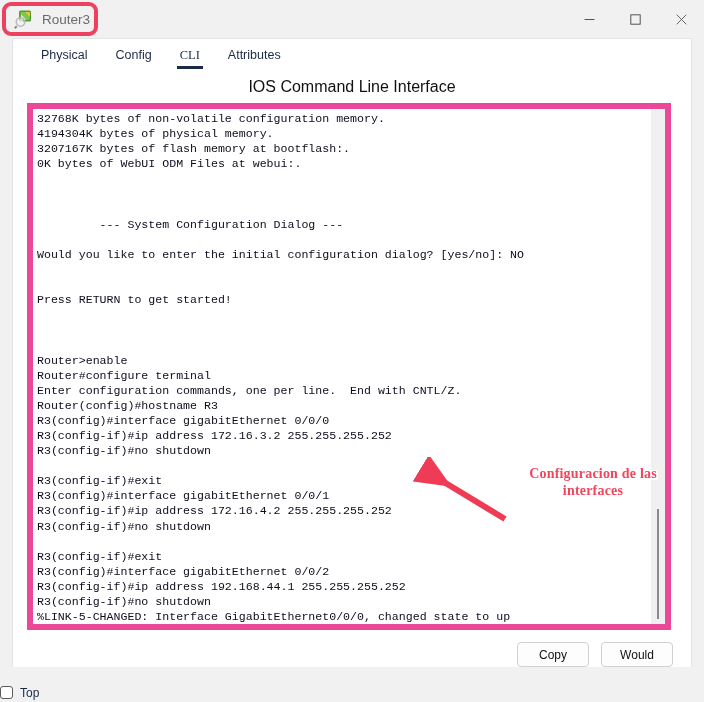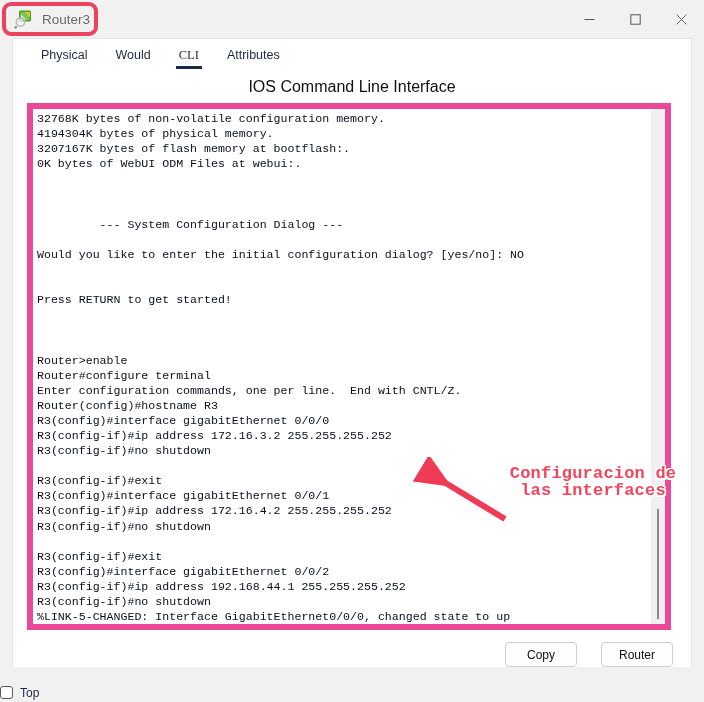--- a/index.html
+++ b/index.html
@@ -168,21 +168,21 @@
     width: 2px;
     top: 400px;
     height: 110px;
     background: #8a8a8a;
   }
 
   
   #btnrow {
     display: flex;
     justify-content: flex-end;
-    gap: 24px;
+    gap: 12px;
     padding: 12px 18px 0 16px;
   }
   .pbtn {
     width: 70px;
     height: 23px;
     background: #fdfdfd;
     border: 1px solid #d0d0d0;
     border-radius: 4px;
     font-size: 12px;
     color: #111;
@@ -224,22 +224,22 @@
     width: 270px;
     height: 80px;
     pointer-events: none;
   }
   #anno-text {
     position: absolute;
     left: 92px;
     top: 8px;
     width: 176px;
     text-align: center;
-    font-family: Liberation Mono, monospace;
-    font-size: 17px;
+    font-family: Liberation Serif, serif;
+    font-size: 14px;
     font-weight: bold;
     line-height: 17px;
     color: #f4455c;
     letter-spacing: 0.2px;
     text-shadow:
       -1.5px -1.5px 0 #fff,  1.5px -1.5px 0 #fff,
       -1.5px  1.5px 0 #fff,  1.5px  1.5px 0 #fff,
       -1.5px 0 0 #fff, 1.5px 0 0 #fff,
       0 -1.5px 0 #fff, 0 1.5px 0 #fff;
   }
@@ -284,37 +284,37 @@
       </div>
     </div>
 
     <div id="title-highlight"></div>
   </div>
 
   <div id="panel">
 
     <div id="tabs">
       <div class="tab">Physical</div>
-      <div class="tab">Would</div>
+      <div class="tab">Config</div>
       <div class="tab active">CLI</div>
       <div class="tab">Attributes</div>
     </div>
 
     <div id="section-title">IOS Command Line Interface</div>
 
     <div id="term-wrap">
       <div id="term"><div class="tline">32768K bytes of non-volatile configuration memory.</div><div class="tline">4194304K bytes of physical memory.</div><div class="tline">3207167K bytes of flash memory at bootflash:.</div><div class="tline">0K bytes of WebUI ODM Files at webui:.</div><div class="tline">&nbsp;</div><div class="tline">&nbsp;</div><div class="tline">&nbsp;</div><div class="tline">         --- System Configuration Dialog ---</div><div class="tline">&nbsp;</div><div class="tline">Would you like to enter the initial configuration dialog? [yes/no]: NO</div><div class="tline">&nbsp;</div><div class="tline">&nbsp;</div><div class="tline">Press RETURN to get started!</div><div class="tline">&nbsp;</div><div class="tline">&nbsp;</div><div class="tline">&nbsp;</div><div class="tline">Router&gt;enable</div><div class="tline">Router#configure terminal</div><div class="tline">Enter configuration commands, one per line.  End with CNTL/Z.</div><div class="tline">Router(config)#hostname R3</div><div class="tline">R3(config)#interface gigabitEthernet 0/0/0</div><div class="tline">R3(config-if)#ip address 172.16.3.2 255.255.255.252</div><div class="tline">R3(config-if)#no shutdown</div><div class="tline">&nbsp;</div><div class="tline">R3(config-if)#exit</div><div class="tline">R3(config)#interface gigabitEthernet 0/0/1</div><div class="tline">R3(config-if)#ip address 172.16.4.2 255.255.255.252</div><div class="tline">R3(config-if)#no shutdown</div><div class="tline">&nbsp;</div><div class="tline">R3(config-if)#exit</div><div class="tline">R3(config)#interface gigabitEthernet 0/0/2</div><div class="tline">R3(config-if)#ip address 192.168.44.1 255.255.255.252</div><div class="tline">R3(config-if)#no shutdown</div><div class="tline">%LINK-5-CHANGED: Interface GigabitEthernet0/0/0, changed state to up</div><div class="tline">&nbsp;</div></div>
       <div id="term-scroll">
         <div id="term-thumb"></div>
       </div>
     </div>
 
     <div id="btnrow">
       <div class="pbtn">Copy</div>
-      <div class="pbtn">Router</div>
+      <div class="pbtn">Would</div>
     </div>
 
     <div id="annotation">
       <svg width="270" height="80" viewBox="0 0 270 80">
         <defs>
           <marker id="ahead" markerWidth="6" markerHeight="6" refX="4.4" refY="3" orient="auto">
             <polygon points="0,3 6,0.4 6,5.6" fill="#ef3b55"></polygon>
           </marker>
         </defs>
         <line x1="92" y1="62" x2="16" y2="16" stroke="#ef3b55" stroke-width="6" stroke-linecap="butt" marker-end="url(#ahead)"></line>

